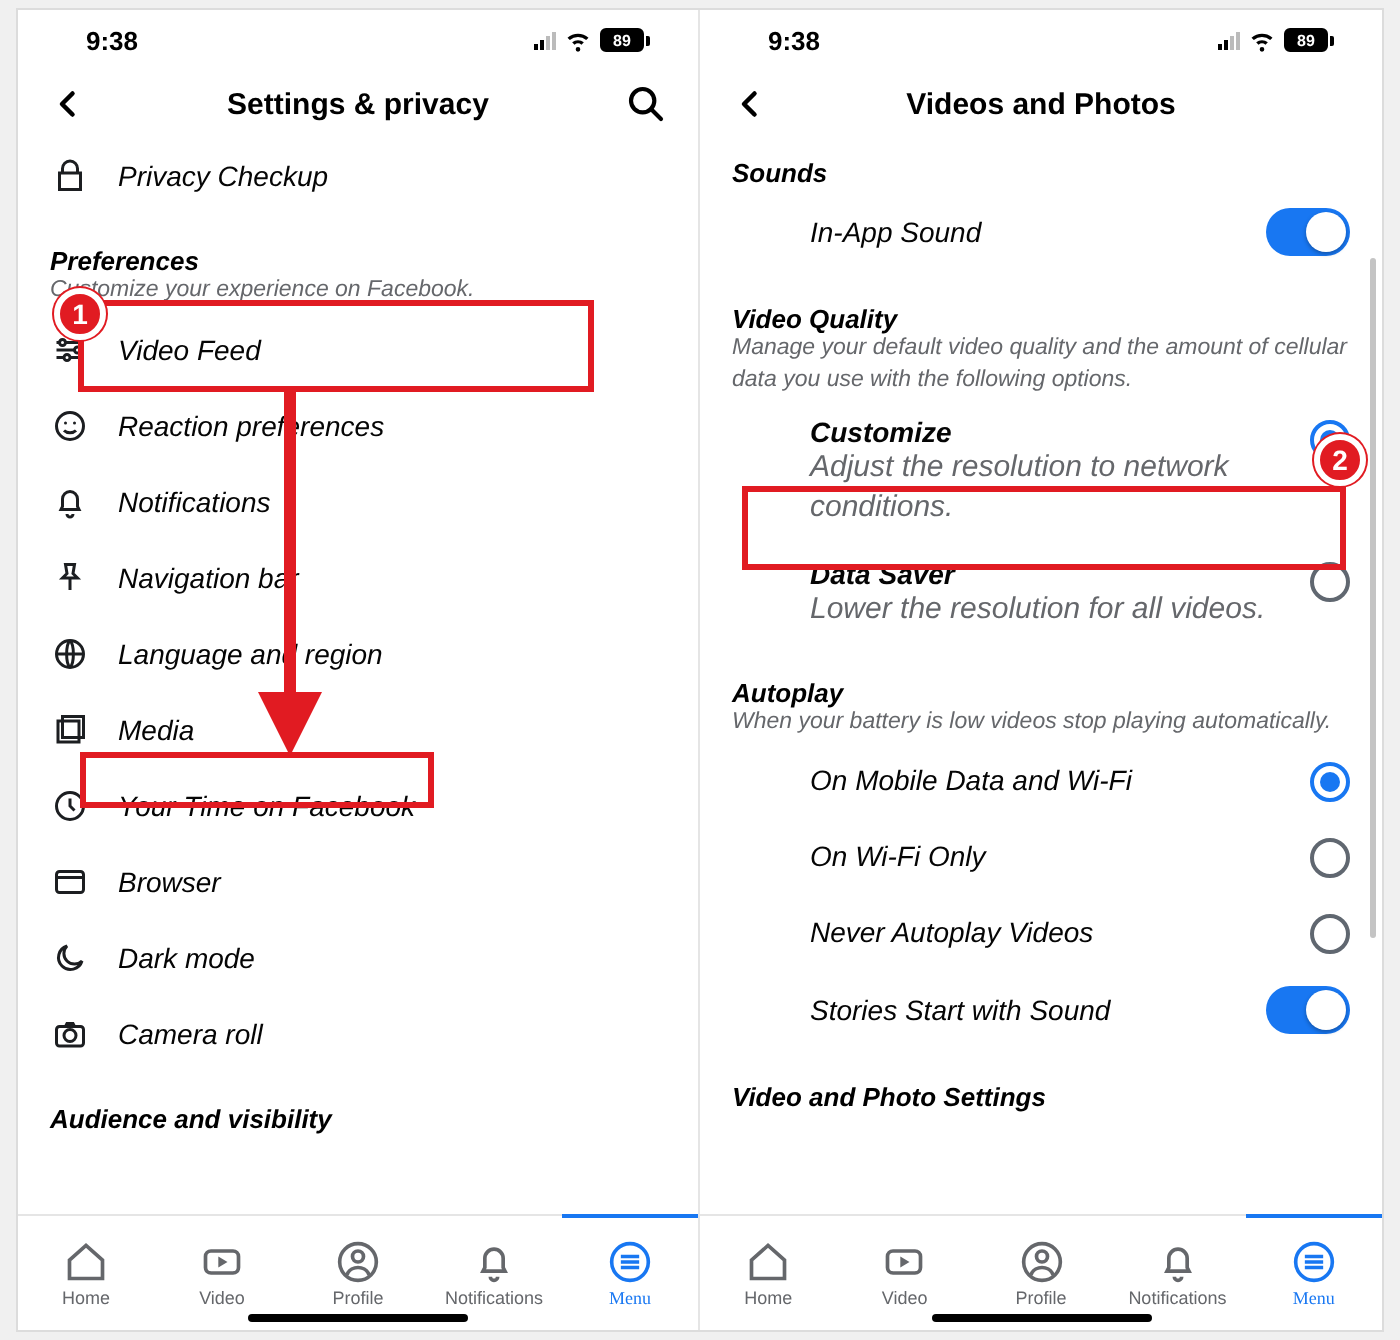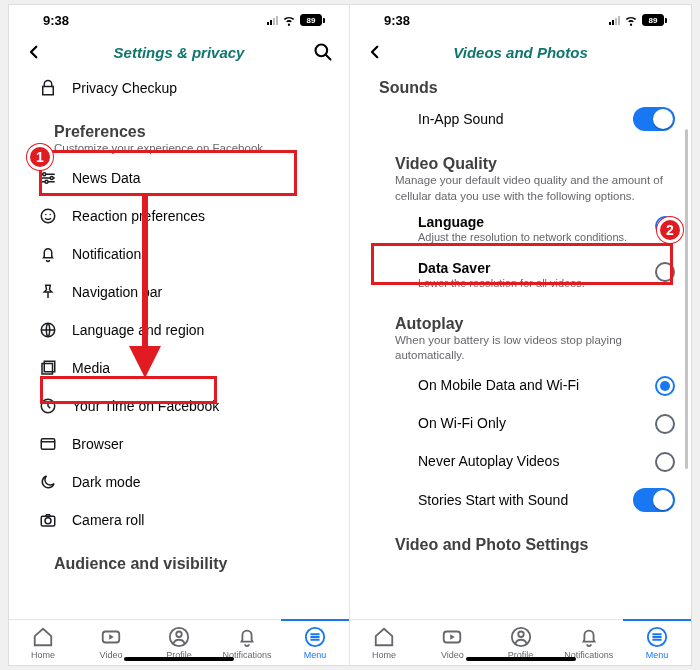--- a/index.html
+++ b/index.html
@@ -61,55 +61,56 @@
   
   .header {
     height: 34px;
     display:flex;
     align-items:center;
     padding: 0 16px;
     position: relative;
   }
   .header .back { width:22px; display:flex; }
   .header .title {
-    flex:1;text-align:center;font-size:15px;font-weight:700;color:#0f766e;font-style:italic;
+    flex:1;text-align:center;font-size:15px;font-weight:700;color:#000000;
   }
   .header .search { width:22px; display:flex; justify-content:flex-end; }
   
   .content {
     flex:1;
     overflow:hidden;
     position:relative;
-    padding: 0 0 0 13px;
+    padding: 0 0 0 0;
+    font-style: italic;
   }
   .section-head {
     padding: 10px 16px 2px;
   }
-  .section-head.tight { padding-top: 16px; margin-left: 16px; }
+  .section-head.tight { padding-top: 16px; }
   .section-title {
-    font-size:16px;font-weight:800;color:#404040;
+    font-size:13px;font-weight:800;color:#000000;
   }
   .section-sub {
     font-size:11.5px;color:#65676b;line-height:1.35;
   }
   .row {
     display:flex;align-items:center;
     padding: 9px 16px;
     gap:14px;
     min-height:36px;
   }
   .row .ico { width:20px;height:20px;display:flex;align-items:center;justify-content:center;color:#1c1e21;flex-shrink:0; }
   .row .lbl { font-size:14px;color:#050505; }
   .option-row {
     display:flex;align-items:flex-start;justify-content:space-between;
     padding: 8px 16px;
   }
   .option-row .txt { flex:1; padding-right:10px;margin-left:39px; }
   .option-row .name { font-size:14px;font-weight:600;color:#050505; }
-  .option-row .desc { font-size:11px;color:#65676b;line-height:1.3; }
+  .option-row .desc { font-size:15px;color:#65676b;line-height:1.3; }
   
   .radio {
     width:20px;height:20px;border:2px solid #606770;border-radius:50%;
     display:flex;align-items:center;justify-content:center;flex-shrink:0;
     margin-top:2px;
   }
   .radio.sel { border-color:#1877f2; }
   .radio.sel::after{content:"";width:10px;height:10px;border-radius:50%;background:#1877f2;}
   
   .toggle {
@@ -117,27 +118,27 @@
     margin-top:0;
   }
   .toggle::after{
     content:"";position:absolute;width:20px;height:20px;border-radius:50%;background:#fff;top:2px;left:2px;
     box-shadow:0 1px 2px rgba(0,0,0,.3);
   }
   .toggle.on{background:#1877f2;}
   .toggle.on::after{left:auto;right:2px;}
   
   .tabbar {
-    height:46px;border-top:1px solid #e5e5e5;display:flex;
+    height:58px;border-top:1px solid #e5e5e5;display:flex;
   }
   .tab {
     flex:1;display:flex;flex-direction:column;align-items:center;justify-content:center;gap:2px;
     font-size:9px;color:#65676b;
   }
-  .tab.active{color:#1877f2;}
+  .tab.active{color:#1877f2;font-family:Liberation Serif, serif;}
   .tab .ti{width:22px;height:22px;display:flex;align-items:center;justify-content:center;}
   .tab.active-line{border-top:2px solid #1877f2;margin-top:-1px;}
   .home-ind{
     position:absolute;bottom:4px;left:50%;transform:translateX(-50%);
     width:110px;height:4px;background:#000;border-radius:3px;
   }
   .scrollbar{
     position:absolute;right:3px;top:60px;width:3px;height:340px;background:#c4c4c4;border-radius:2px;
   }
   
@@ -206,21 +207,21 @@
 
       <div class="row">
         <span class="ico">
             <svg width="18" height="18" viewBox="0 0 24 24">
               <path fill="none" stroke="#1c1e21" stroke-width="2" d="M3 7h18M3 12h18M3 17h18"></path>
               <circle cx="7" cy="7" r="2" fill="#fff" stroke="#1c1e21" stroke-width="2"></circle>
               <circle cx="17" cy="12" r="2" fill="#fff" stroke="#1c1e21" stroke-width="2"></circle>
               <circle cx="10" cy="17" r="2" fill="#fff" stroke="#1c1e21" stroke-width="2"></circle>
             </svg>
           </span>
-        <span class="lbl">News Data</span>
+        <span class="lbl">Video Feed</span>
       </div>
       <div class="row">
         <span class="ico">
             <svg width="18" height="18" viewBox="0 0 24 24">
               <circle cx="12" cy="12" r="9" fill="none" stroke="#1c1e21" stroke-width="2"></circle>
               <circle cx="9" cy="10" r="1" fill="#1c1e21"></circle>
               <circle cx="15" cy="10" r="1" fill="#1c1e21"></circle>
               <path d="M8 15c1 1 2 1.5 4 1.5s3-.5 4-1.5" fill="none" stroke="#1c1e21" stroke-width="2"></path>
             </svg>
           </span>
@@ -392,21 +393,21 @@
           </div>
         <div class="toggle on"></div>
       </div>
 
       <div class="section-head tight">
         <div class="section-title">Video Quality</div>
         <div class="section-sub">Manage your default video quality and the amount of cellular data you use with the following options.</div>
       </div>
       <div class="option-row">
         <div class="txt">
-          <div class="name">Language</div>
+          <div class="name">Customize</div>
           <div class="desc">Adjust the resolution to network conditions.</div>
         </div>
         <div class="radio sel"></div>
       </div>
       <div class="option-row">
         <div class="txt">
           <div class="name">Data Saver</div>
           <div class="desc">Lower the resolution for all videos.</div>
         </div>
         <div class="radio"></div>

